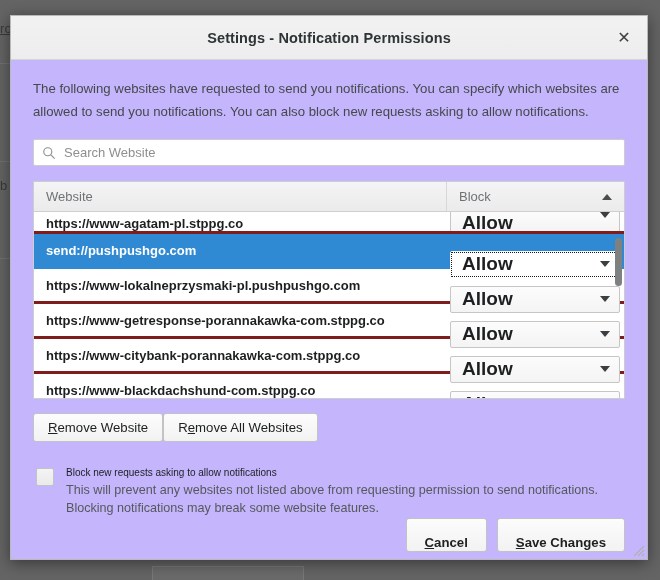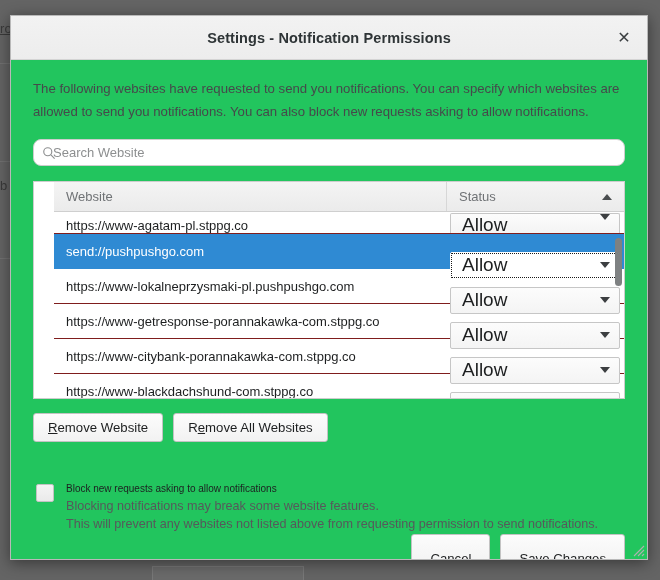--- a/index.html
+++ b/index.html
@@ -40,21 +40,21 @@
     left: 152px; top: 566px; width: 152px; height: 20px;
     border: 1px solid #787878;
     background: #6a6a6a;
   }
 
   
   .dialog {
     position: absolute;
     left: 10px; top: 15px;
     width: 638px; height: 545px;
-    background: #22c55e;
+    background: #c4b5fd;
     border: 1px solid #b9b9b9;
     box-shadow: 0 3px 14px rgba(0,0,0,.45);
     display: flex;
     flex-direction: column;
   }
   .titlebar {
     height: 44px;
     min-height: 44px;
     background: linear-gradient(to bottom, #f2f2f2, #ededed);
     border-bottom: 1px solid #d4d4d4;
@@ -99,22 +99,22 @@
   
   .search-wrap {
     position: relative;
     height: 27px;
     margin-bottom: 15px;
   }
   .search-input {
     width: 100%; height: 27px;
     border: 1px solid #cdcdcd;
     background: #fff;
-    border-radius: 8px;
-    padding: 0 8px 0 19px;
+    border-radius: 2px;
+    padding: 0 8px 0 30px;
     font-family: "Liberation Sans", sans-serif;
     font-size: 13px;
     color: #333;
     outline: none;
   }
   .search-input::placeholder { color: #8d8f90; }
   .search-icon {
     position: absolute;
     left: 9px; top: 50%;
     transform: translateY(-50%);
@@ -125,21 +125,20 @@
   
   .table-box {
     border: 1px solid #cdcdcd;
     background: #fff;
     height: 218px;
     min-height: 218px;
     display: flex;
     flex-direction: column;
     overflow: hidden;
     position: relative;
-    padding-left: 20px;
   }
   .thead {
     display: flex;
     height: 30px;
     min-height: 30px;
     background: linear-gradient(to bottom, #f4f4f4, #ebebeb);
     border-bottom: 1px solid #cfcfcf;
   }
   .th {
     display: flex;
@@ -165,22 +164,23 @@
 
   .tbody {
     flex: 1;
     overflow: hidden;
     position: relative;
   }
   .row {
     display: flex;
     align-items: center;
     height: 35px;
-    border-bottom: 1px solid #7f1d1d;
+    border-bottom: 3px solid #7f1d1d;
     background: #fff;
+    font-weight: bold;
   }
   .row.clipped { height: 22px; align-items: flex-end; }
   .row.clipped .cell-site { padding-bottom: 0px; }
   .row.selected { background: #2f8ad3; border-bottom-color: #2f8ad3; }
   .cell-site {
     flex: 1 1 auto;
     padding-left: 12px;
     font-size: 13px;
     color: #1d1f20;
     white-space: nowrap;
@@ -232,22 +232,21 @@
     position: absolute;
     top: 24px; left: 0;
     width: 7px; height: 48px;
     background: #7e8182;
     border-radius: 4px;
   }
 
   
   .btn-row {
     display: flex;
-    gap: 10px;
-    margin: 14px 0 16px 0;
+    margin: 14px 0 0 0;
   }
   .btn {
     border: 1px solid #c3c3c3;
     border-radius: 3px;
     background: linear-gradient(to bottom, #fcfcfc, #f2f2f2);
     font-family: "Liberation Sans", sans-serif;
     font-size: 13.2px;
     color: #1d1f20;
     height: 29px;
     padding: 0 14px;
@@ -284,21 +283,21 @@
   }
 
   
   .footer {
     margin-top: auto;
     display: flex;
     justify-content: flex-end;
     gap: 10px;
     padding: 0 0 16px 0;
   }
-  .footer .btn { height: 15px; padding: 16px 18px; }
+  .footer .btn { height: 15px; padding: 16px 18px; font-weight: bold; }
 
   .resize-grip {
     position: absolute;
     right: 2px; bottom: 2px;
     width: 14px; height: 14px;
     pointer-events: auto;
     cursor: nwse-resize;
   }
 </style>
 </head>
@@ -332,21 +331,21 @@
       <input class="search-input" type="text" placeholder="Search Website" style="">
     </div>
 
     <div class="table-box">
 
       <div class="thead">
         <div class="th th-website">
           <span>Website</span>
         </div>
         <div class="th th-status">
-          <span>Status</span>
+          <span>Block</span>
           <span class="sort-asc"></span>
         </div>
       </div>
 
       <div class="tbody">
 
         <div class="row clipped">
           <div class="cell-site">https://www-agatam-pl.stppg.co</div>
           <div class="cell-status">
             <div class="combo">
@@ -415,22 +414,22 @@
 
     <div class="btn-row">
       <button class="btn"><span class="mn">R</span><span>emove Website</span></button>
       <button class="btn"><span>R</span><span class="mn">e</span><span>move All Websites</span></button>
     </div>
 
     <div class="check-block">
       <div class="checkbox"></div>
       <div class="check-texts">
         <div class="check-label">Block new requests asking to allow notifications</div>
+        <div class="check-sub">This will prevent any websites not listed above from requesting permission to send notifications.</div>
         <div class="check-sub">Blocking notifications may break some website features.</div>
-        <div class="check-sub">This will prevent any websites not listed above from requesting permission to send notifications.</div>
       </div>
     </div>
 
     <div class="footer">
       <button class="btn"><span class="mn">C</span><span>ancel</span></button>
       <button class="btn"><span class="mn">S</span><span>ave Changes</span></button>
     </div>
 
   </div>
 

